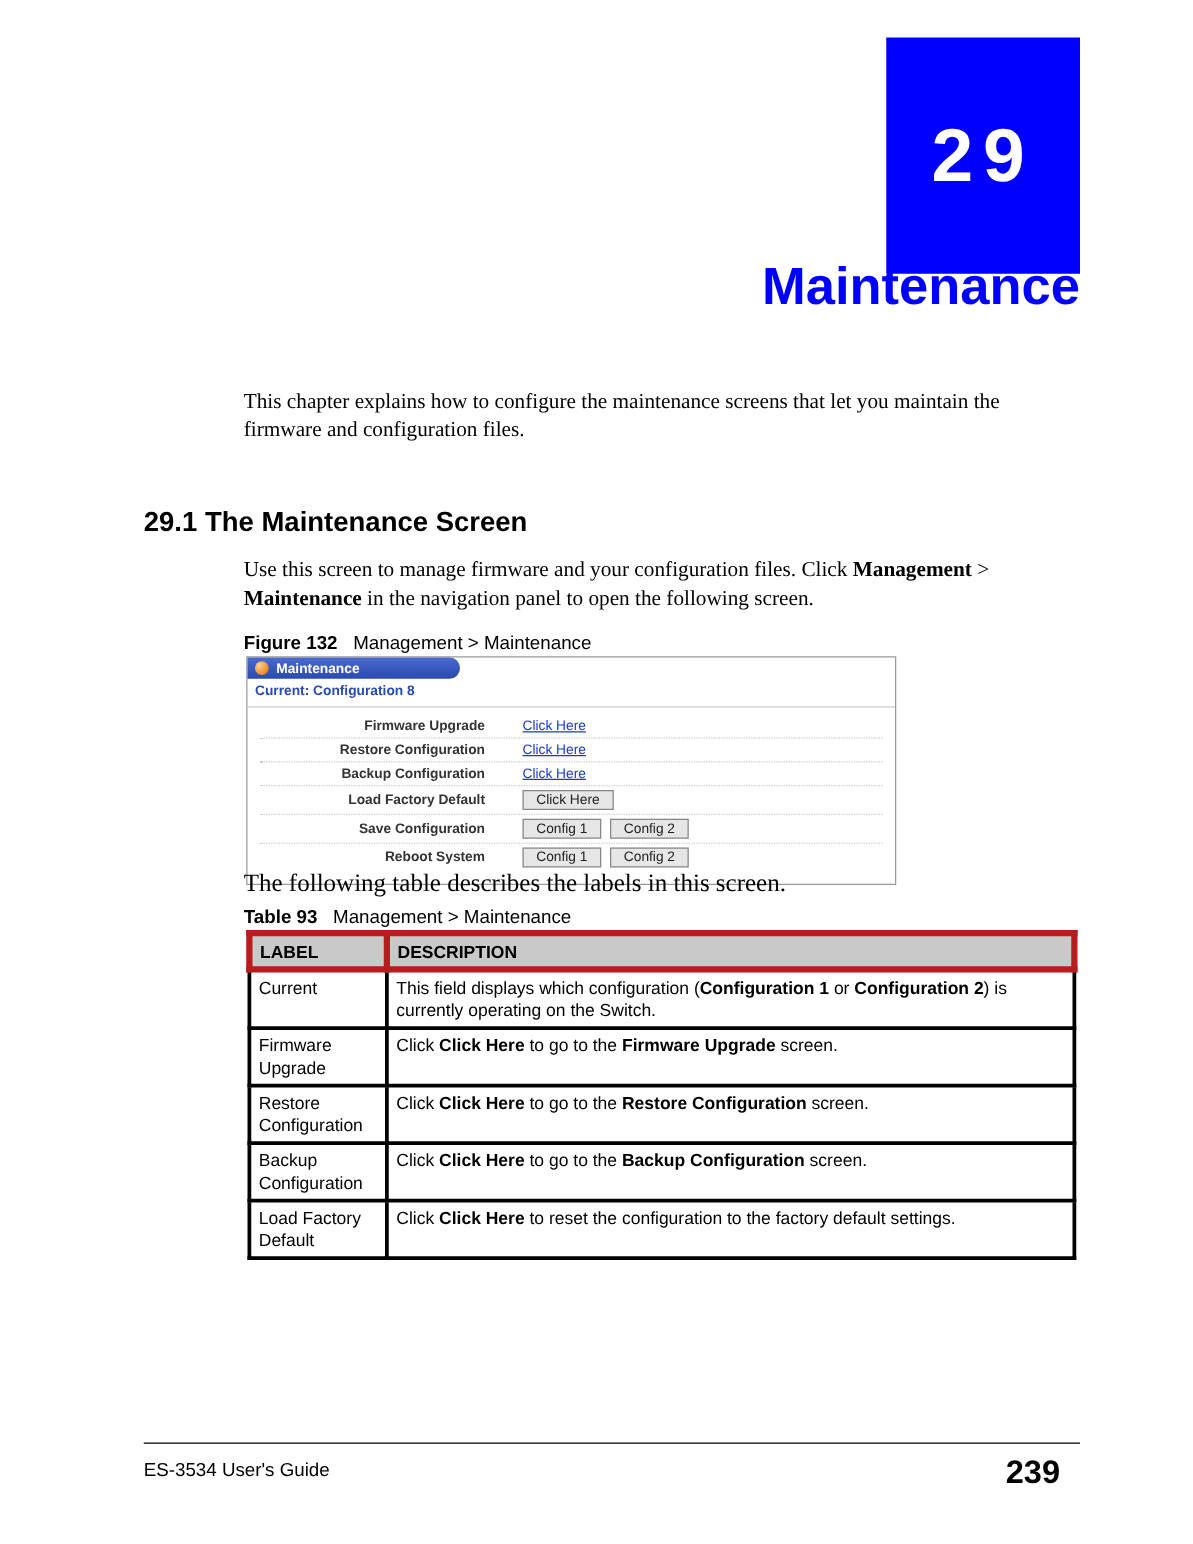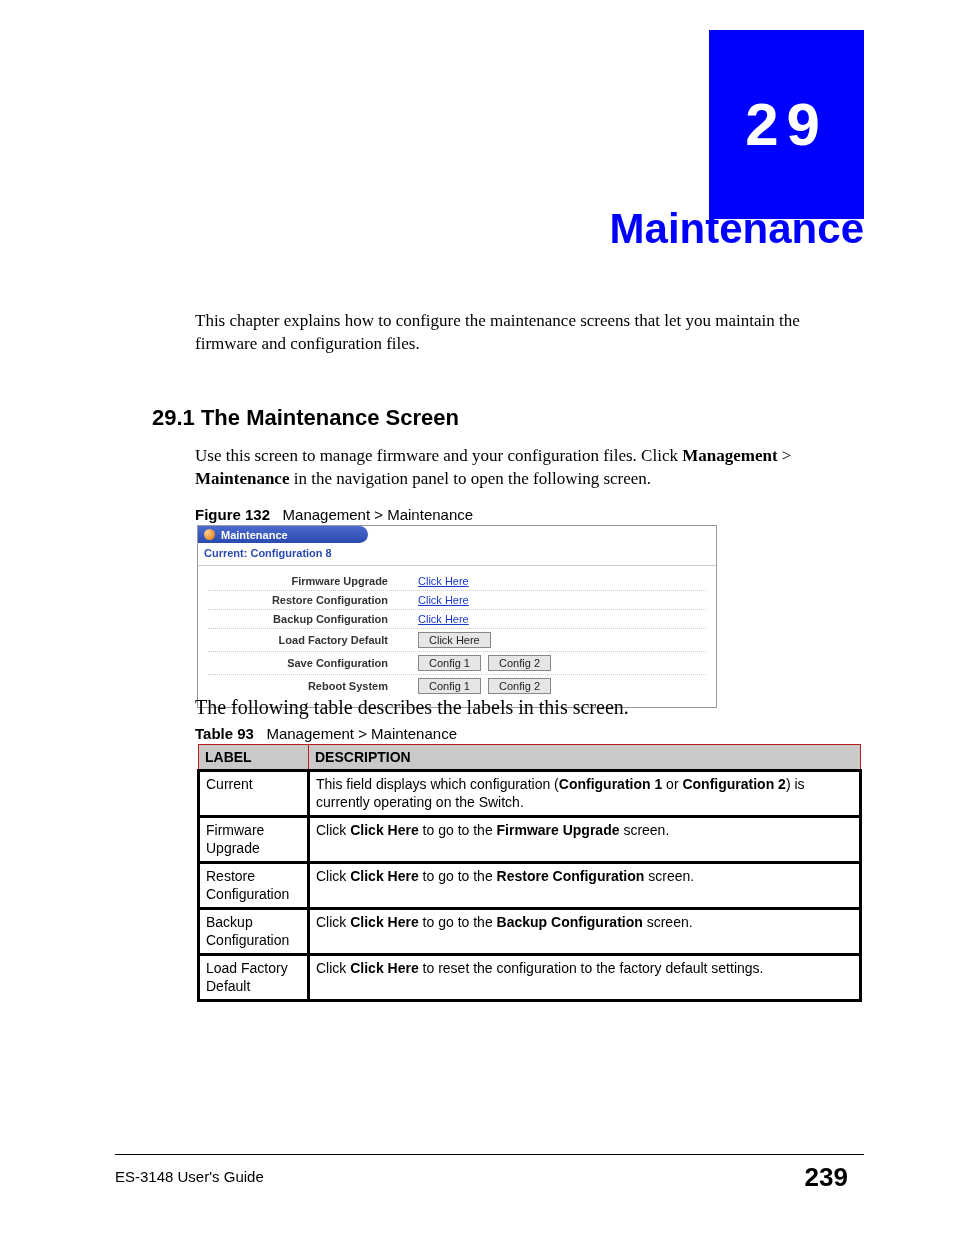--- a/index.html
+++ b/index.html
@@ -51,21 +51,20 @@
     font-size: 17px;
     line-height: 1.35;
   }
   .section-heading {
     position: absolute;
     top: 405px;
     left: 115px;
     font-family: Arial, Helvetica, sans-serif;
     font-weight: bold;
     font-size: 22px;
-    margin-left: 37px;
   }
   .section-body {
     position: absolute;
     top: 445px;
     left: 195px;
     right: 90px;
     font-size: 17px;
     line-height: 1.35;
   }
   .figure-caption {
@@ -165,21 +164,21 @@
     left: 197px;
     width: 665px;
     border-collapse: collapse;
     font-family: Arial, Helvetica, sans-serif;
     font-size: 14px;
   }
   .desc-table th {
     background: #c9c9c9;
     text-align: left;
     padding: 4px 6px;
-    border: 1px solid #b91c1c;
+    border: 5px solid #b91c1c;
     font-weight: bold;
   }
   .desc-table td {
     border: 3px solid #000000;
     padding: 4px 6px;
     vertical-align: top;
     line-height: 1.25;
   }
   .desc-table .labelcol { width: 110px; }
   .footer-left {
@@ -310,16 +309,16 @@
       <tr>
         <td>Load Factory Default</td>
         <td>
           <span>Click </span><b>Click Here</b><span> to reset the configuration to the factory default settings.</span><b></b><span></span>
         </td>
       </tr>
     </tbody>
   </table>
 
   <div class="footer-rule"></div>
-  <div class="footer-left">ES-3148 User's Guide</div>
+  <div class="footer-left">ES-3534 User's Guide</div>
   <div class="footer-right">239</div>
 
 </div>
 
 </body></html>

